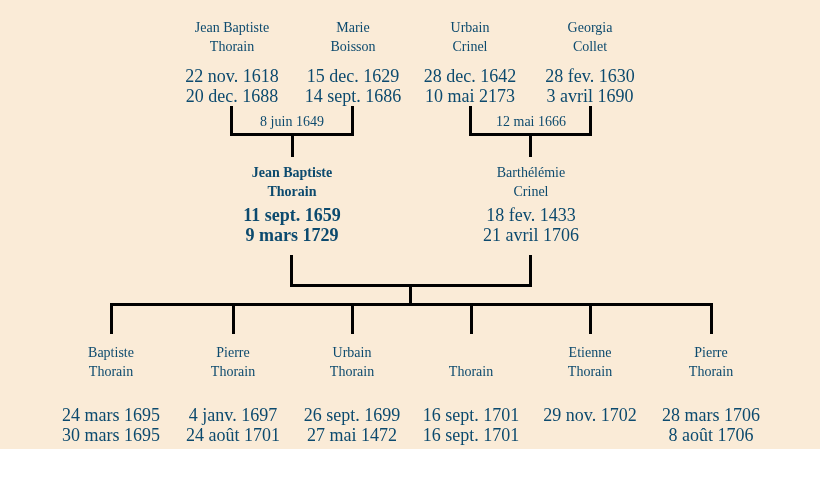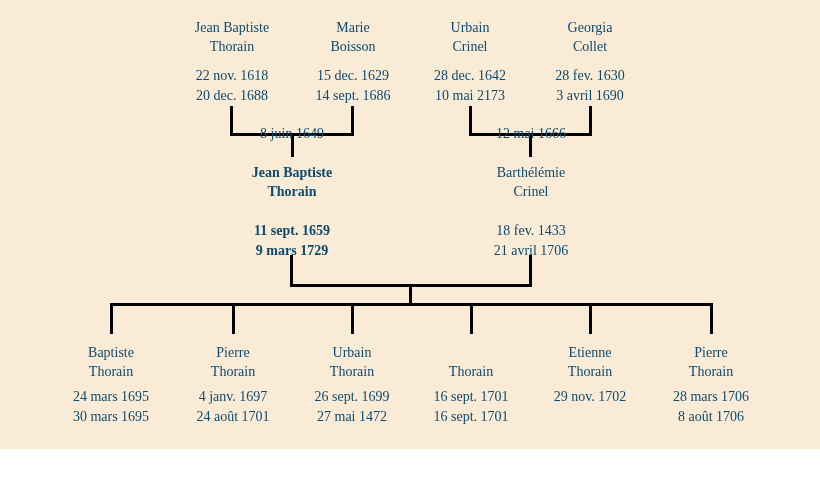--- a/index.html
+++ b/index.html
@@ -10,28 +10,28 @@
     background: #faebd7;
     color: #0c4a6e;
     font-family: Liberation Serif, serif;
     overflow: hidden;
   }
   .person { position: absolute; text-align: center; }
   .g1 { top: 18px;  width: 150px; }
   .g2 { top: 163px; width: 170px; }
   .g3 { top: 343px; width: 140px; }
   .nm div { height: 19px; line-height: 19px; font-size: 14px; white-space: nowrap; }
-  .dt div { height: 20px; line-height: 20px; font-size: 14px; white-space: nowrap; }
+  .dt div { height: 20px; line-height: 20px; font-size: 18px; white-space: nowrap; }
   .g1 .dt { margin-top: 10px; }
-  .g2 .dt { margin-top: 20px; }
-  .g3 .dt { margin-top: 6px; }
+  .g2 .dt { margin-top: 4px; }
+  .g3 .dt { margin-top: 24px; }
   .bold { font-weight: 700; }
   .ln { position: absolute; background: #000000; }
   .mlabel {
-    position: absolute; top: 124px; width: 130px; height: 20px;
+    position: absolute; top: 112px; width: 130px; height: 20px;
     line-height: 20px; text-align: center; font-size: 14px; white-space: nowrap;
   }
   .edge { position: absolute; left: 0; top: 483px; width: 820px; height: 2px; background: #aaa49b; }
 </style>
 </head>
 <body>
 
 <div class="canvas">
 
   <div class="person g1" style="left:157px">

